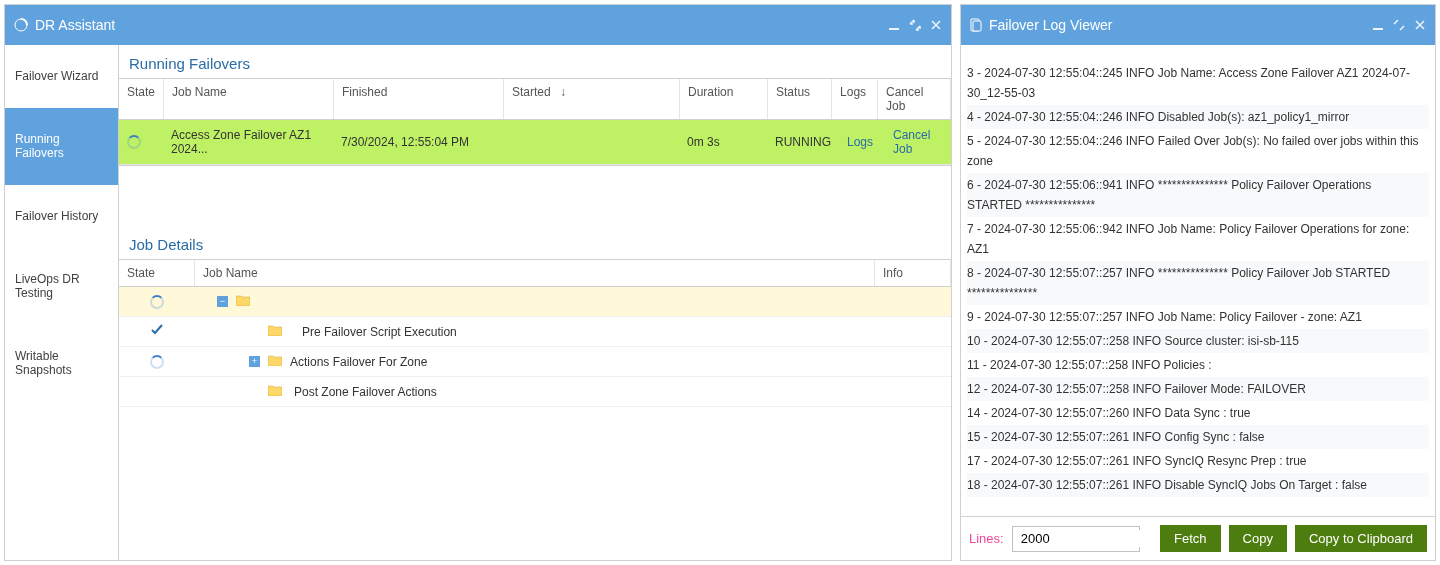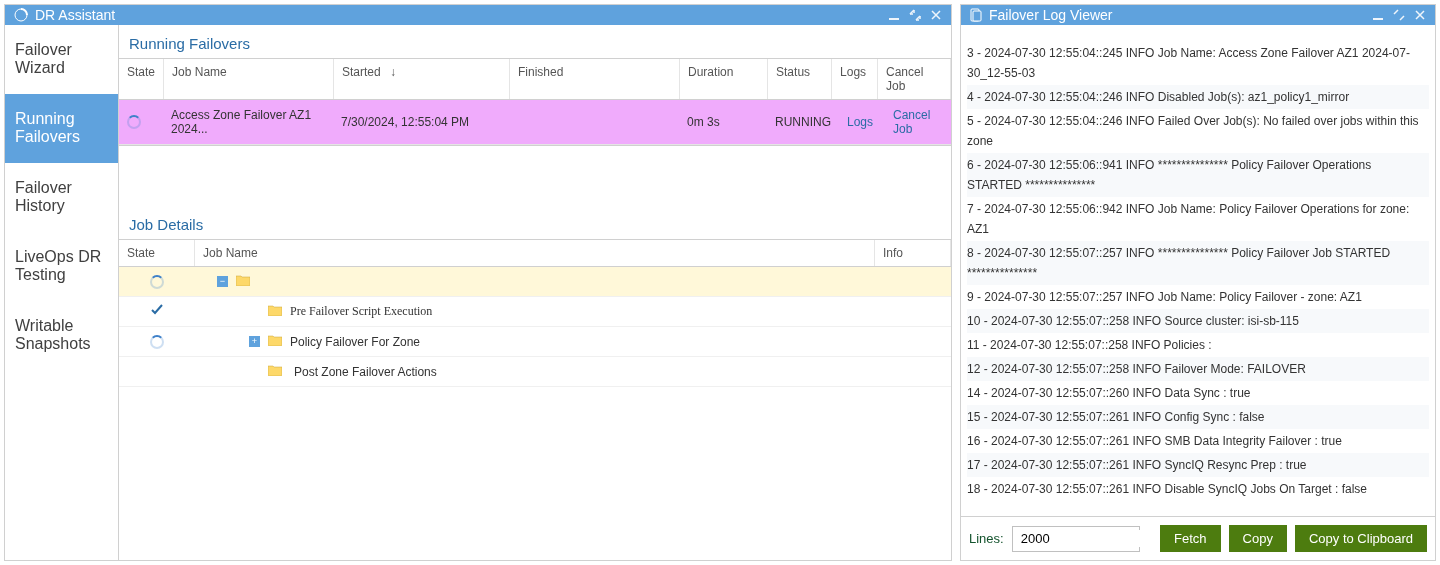--- a/index.html
+++ b/index.html
@@ -3,38 +3,38 @@
 <meta charset="utf-8">
 <style>
 html,body{margin:0;padding:0;height:100%;font-family:"Helvetica Neue",Arial,sans-serif;font-size:13px;color:#333;background:#fff}
 *{box-sizing:border-box}
 .app{width:1440px;height:565px;display:flex;gap:8px;padding:4px;background:#fff}
 
 
 .window{display:flex;flex-direction:column;border:1px solid #d0d0d0;background:#fff}
 .win-left{flex:0 0 948px}
 .win-right{flex:1}
-.title-bar{height:20px;background:#5fa2dd;color:#fff;display:flex;align-items:center;padding:4px 8px;font-size:14px;gap:6px}
+.title-bar{height:40px;background:#5fa2dd;color:#fff;display:flex;align-items:center;padding:4px 8px;font-size:14px;gap:6px}
 .title-bar .title-icon svg{display:block}
 .title-bar .title-text{flex:1;font-weight:400}
 .title-bar .win-btn{width:15px;height:18px;display:flex;align-items:center;justify-content:center;cursor:pointer;opacity:.9}
 .title-bar .win-btn svg{display:block}
 
 
 .dr-body{flex:1;display:flex;overflow:hidden}
 .sidebar{width:114px;background:#fff;border-right:1px solid #d0d0d0;display:flex;flex-direction:column}
-.side-item{padding:16px 10px;font-size:16px;color:#404040;cursor:pointer;border-bottom:1px solid transparent}
+.side-item{padding:24px 10px;font-size:12px;color:#404040;cursor:pointer;border-bottom:1px solid transparent}
 .side-item.active{background:#5fa2dd;color:#fff}
 .main{flex:1;display:flex;flex-direction:column;overflow:hidden}
 .section-title{color:#2a6ca5;font-size:15px;padding:10px 10px 6px}
 
 .grid{border:1px solid #d0d0d0;border-left:none;border-right:none}
 .grid-header{display:flex;background:#fff;border-bottom:1px solid #d0d0d0}
 .grid-header .col{padding:6px 8px;font-size:12px;color:#555;border-right:1px solid #e5e5e5}
-.grid-row{display:flex;align-items:center;background:#f0abfc;border-bottom:1px solid #e5e5e5;padding:4px 0}
+.grid-row{display:flex;align-items:center;background:#bef264;border-bottom:1px solid #e5e5e5;padding:4px 0}
 .grid-row .cell{padding:4px 8px;font-size:12px;color:#333}
 .link{color:#2a6ca5;cursor:pointer}
 
 
 .rc-state{flex:0 0 44px}
 .rc-job{flex:0 0 170px}
 .rc-started{flex:0 0 176px}
 .rc-finished{flex:0 0 170px}
 .rc-duration{flex:0 0 88px}
 .rc-status{flex:0 0 64px}
@@ -59,21 +59,21 @@
 .check-icon{width:14px;height:14px}
 .spinner{width:14px;height:14px;border:2px solid rgba(63,129,201,.25);border-top-color:#3f81c9;border-radius:50%}
 
 
 .log-body{flex:1;display:flex;flex-direction:column;overflow:hidden;position:relative}
 .log-lines{flex:1;overflow:auto;padding:16px 6px;font-size:12px;line-height:20px;color:#333}
 .log-line{padding:2px 0}
 .log-line:nth-child(odd){background:#fff}
 .log-line:nth-child(even){background:#f7f9fb}
 .log-foot{border-top:1px solid #d0d0d0;padding:8px;display:flex;align-items:center;gap:8px}
-.lines-label{color:#14532d}
+.lines-label{color:#ec4899}
 .num-input{border:1px solid #c0c0c0;height:26px;width:128px;padding:2px 6px;font-size:13px;display:flex;align-items:center}
 .num-input input{border:none;outline:none;flex:1;font-size:13px}
 .spin-btns{display:flex;flex-direction:column}
 .spin-btns span{font-size:7px;line-height:8px;cursor:pointer;color:#555}
 .foot-spacer{flex:1}
 .btn{background:#4d7c0f;color:#fff;border:none;padding:6px 14px;font-size:13px;cursor:pointer}
 .btn+.btn{}
   
 
 .log-lines::-webkit-scrollbar{width:12px}
@@ -117,25 +117,25 @@
           <div class="side-item">Failover History</div>
           <div class="side-item">LiveOps DR Testing</div>
           <div class="side-item">Writable Snapshots</div>
         </div>
       <div class="main">
         <div class="section-title">Running Failovers</div>
         <div class="grid">
           <div class="grid-header">
             <div class="col rc-state">State</div>
             <div class="col rc-job">Job Name</div>
+            <div class="col rc-finished">Finished</div>
             <div class="col rc-started">
               <span>Started</span>
               <span style="margin-left:6px">↓</span>
             </div>
-            <div class="col rc-finished">Finished</div>
             <div class="col rc-duration">Duration</div>
             <div class="col rc-status">Status</div>
             <div class="col rc-logs">Logs</div>
             <div class="col rc-cancel">Cancel Job</div>
           </div>
           <div class="grid-row">
             <div class="cell rc-state">
                 <div class="spinner"></div>
               </div>
             <div class="cell rc-job">Access Zone Failover AZ1 2024...</div>
@@ -176,35 +176,35 @@
                   <span><svg class="check-icon" viewBox="0 0 14 14">
                       <path d="M2 7l3 3 7-8" fill="none" stroke="#2a6ca5" stroke-width="2"></path>
                     </svg></span>
                 </div>
                 <div class="job-cell cell">
                   <span style="display: inline-block; width: 42px;"></span>
                   <span style="display: inline-block; width: 11px;"></span>
                   <span style="margin-left: 4px;"><svg class="folder-icon" viewBox="0 0 14 12">
                       <path d="M0 2h5l1 1h8v8a1 1 0 0 1-1 1H1a1 1 0 0 1-1-1z" fill="#fdd869" stroke="#caa43a" stroke-width="0.5"></path>
                     </svg></span>
-                  <span style="margin-left: 4px; font-family: Liberation Serif, serif;">Pre Failover Script Execution</span>
+                  <span style="margin-left: 16px;">Pre Failover Script Execution</span>
                 </div>
                 <div class="info-cell cell"></div>
               </div>
               <div class="tree-row">
                 <div class="state-cell">
                   <div class="spinner"></div>
                 </div>
                 <div class="job-cell cell">
                   <span style="display: inline-block; width: 42px;"></span>
                   <span class="toggle-box plus">+</span>
                   <span style="margin-left: 4px;"><svg class="folder-icon" viewBox="0 0 14 12">
                       <path d="M0 2h5l1 1h8v8a1 1 0 0 1-1 1H1a1 1 0 0 1-1-1z" fill="#fdd869" stroke="#caa43a" stroke-width="0.5"></path>
                     </svg></span>
-                  <span style="margin-left: 4px;">Policy Failover For Zone</span>
+                  <span style="margin-left: 4px;">Actions Failover For Zone</span>
                 </div>
                 <div class="info-cell cell"></div>
               </div>
               <div class="tree-row">
                 <div class="state-cell"></div>
                 <div class="job-cell cell">
                   <span style="display: inline-block; width: 42px;"></span>
                   <span style="display: inline-block; width: 11px;"></span>
                   <span style="margin-left: 4px;"><svg class="folder-icon" viewBox="0 0 14 12">
                       <path d="M0 2h5l1 1h8v8a1 1 0 0 1-1 1H1a1 1 0 0 1-1-1z" fill="#fdd869" stroke="#caa43a" stroke-width="0.5"></path>
@@ -251,21 +251,20 @@
           <div class="log-line">5 - 2024-07-30 12:55:04::246 INFO Failed Over Job(s): No failed over jobs within this zone</div>
           <div class="log-line">6 - 2024-07-30 12:55:06::941 INFO *************** Policy Failover Operations STARTED ***************</div>
           <div class="log-line">7 - 2024-07-30 12:55:06::942 INFO Job Name: Policy Failover Operations for zone: AZ1</div>
           <div class="log-line">8 - 2024-07-30 12:55:07::257 INFO *************** Policy Failover Job STARTED ***************</div>
           <div class="log-line">9 - 2024-07-30 12:55:07::257 INFO Job Name: Policy Failover - zone: AZ1</div>
           <div class="log-line">10 - 2024-07-30 12:55:07::258 INFO Source cluster: isi-sb-115</div>
           <div class="log-line">11 - 2024-07-30 12:55:07::258 INFO Policies :</div>
           <div class="log-line">12 - 2024-07-30 12:55:07::258 INFO Failover Mode: FAILOVER</div>
           <div class="log-line">14 - 2024-07-30 12:55:07::260 INFO Data Sync : true</div>
           <div class="log-line">15 - 2024-07-30 12:55:07::261 INFO Config Sync : false</div>
-          <div class="log-line">16 - 2024-07-30 12:55:07::261 INFO SMB Data Integrity Failover : true</div>
           <div class="log-line">17 - 2024-07-30 12:55:07::261 INFO SyncIQ Resync Prep : true</div>
           <div class="log-line">18 - 2024-07-30 12:55:07::261 INFO Disable SyncIQ Jobs On Target : false</div>
         </div>
       <div class="log-foot">
         <span class="lines-label">Lines:</span>
         <div class="num-input">
           <input value="2000" style="">
           <div class="spin-btns">
             <span>▲</span>
             <span>▼</span>

